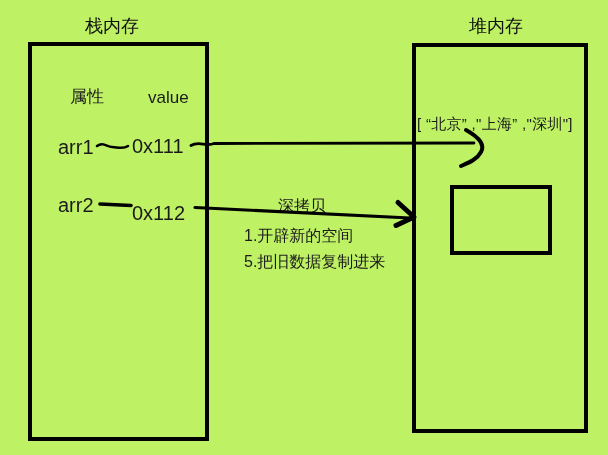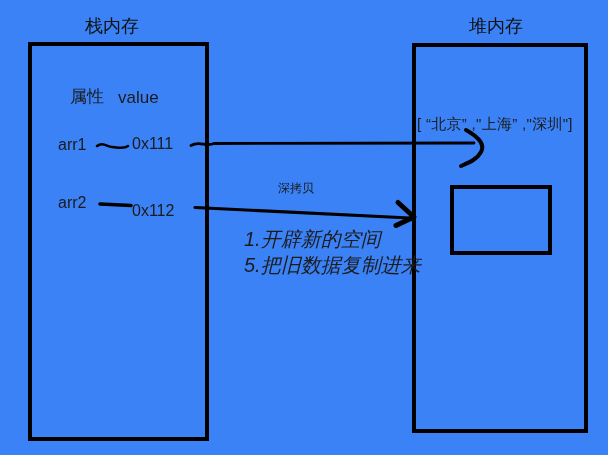--- a/index.html
+++ b/index.html
@@ -1,37 +1,37 @@
 <!DOCTYPE html>
 <html><head>
 <meta charset="utf-8">
 <style>
   * { margin: 0; padding: 0; box-sizing: border-box; }
   html, body { background: #ffffff; }
   .canvas {
     position: relative;
     width: 608px;
     height: 455px;
-    background: #3b82f6;
+    background: #bef264;
     font-family: "Liberation Sans", "DejaVu Sans", sans-serif;
     color: #1b1b1b;
     overflow: hidden;
   }
   .abs { position: absolute; white-space: nowrap; }
   .box-title { font-size: 18px; color: #111; }
   .memory-box {
     position: absolute;
     border: 4px solid #000;
     background: transparent;
   }
   .col-header { font-size: 17px; }
-  .cell { font-size: 16px; }
+  .cell { font-size: 20px; }
   .heap-array { font-size: 15px; letter-spacing: 0.3px; z-index: 3; }
-  .copy-label { font-size: 12px; }
-  .note { font-size: 20px; font-style: italic; }
+  .copy-label { font-size: 16px; margin-top: 16px; }
+  .note { font-size: 16px; }
   .inner-rect {
     position: absolute;
     border: 4px solid #000;
     background: transparent;
   }
   svg.strokes {
     position: absolute;
     left: 0; top: 0;
     width: 608px; height: 455px;
     z-index: 2;
@@ -44,21 +44,21 @@
 <div class="canvas">
 
   <div class="abs box-title" style="left:85px; top:14px;">栈内存</div>
   <div class="abs box-title" style="left:469px; top:14px;">堆内存</div>
 
   <div class="memory-box" style="left:28px; top:42px; width:181px; height:399px;"></div>
 
   <div class="memory-box" style="left:412px; top:43px; width:176px; height:390px;"></div>
 
   <div class="abs col-header" style="left:57px; top:85px;margin-left:13px;">属性</div>
-  <div class="abs col-header" style="left:118px; top:88px;text-align:center;">value</div>
+  <div class="abs col-header" style="left:148px; top:88px;text-align:center;">value</div>
 
   <div class="abs cell" style="left:58px; top:136px;">arr1</div>
   <div class="abs cell" style="left:132px; top:135px;">0x111</div>
 
   <div class="abs cell" style="left:58px; top:194px;">arr2</div>
   <div class="abs cell" style="left:132px; top:202px;text-align:center;">0x112</div>
 
   <div class="abs heap-array" style="left:417px; top:115px;">[ “北京” ,"上海” ,"深圳"]</div>
 
   <div class="inner-rect" style="left:450px; top:185px; width:102px; height:70px;"></div>

